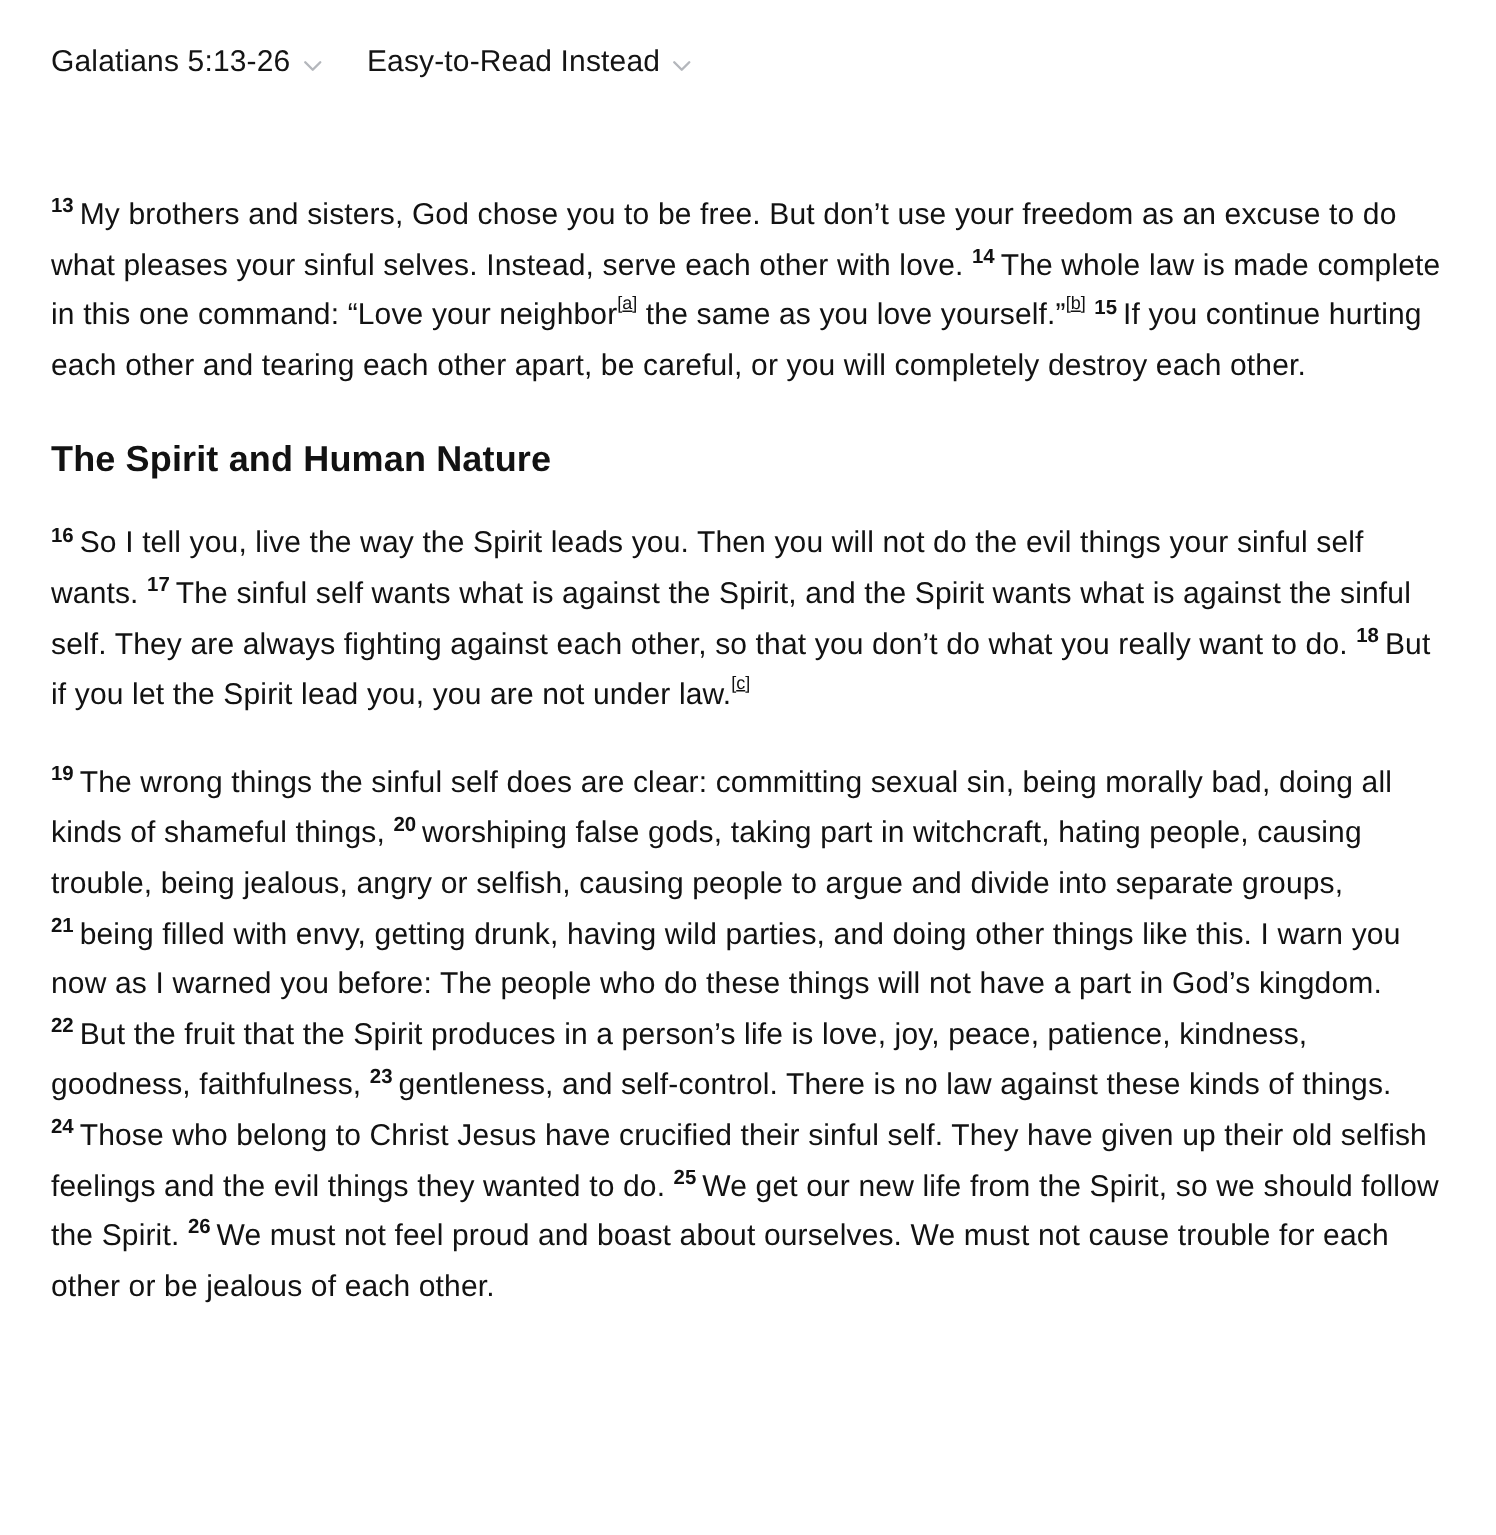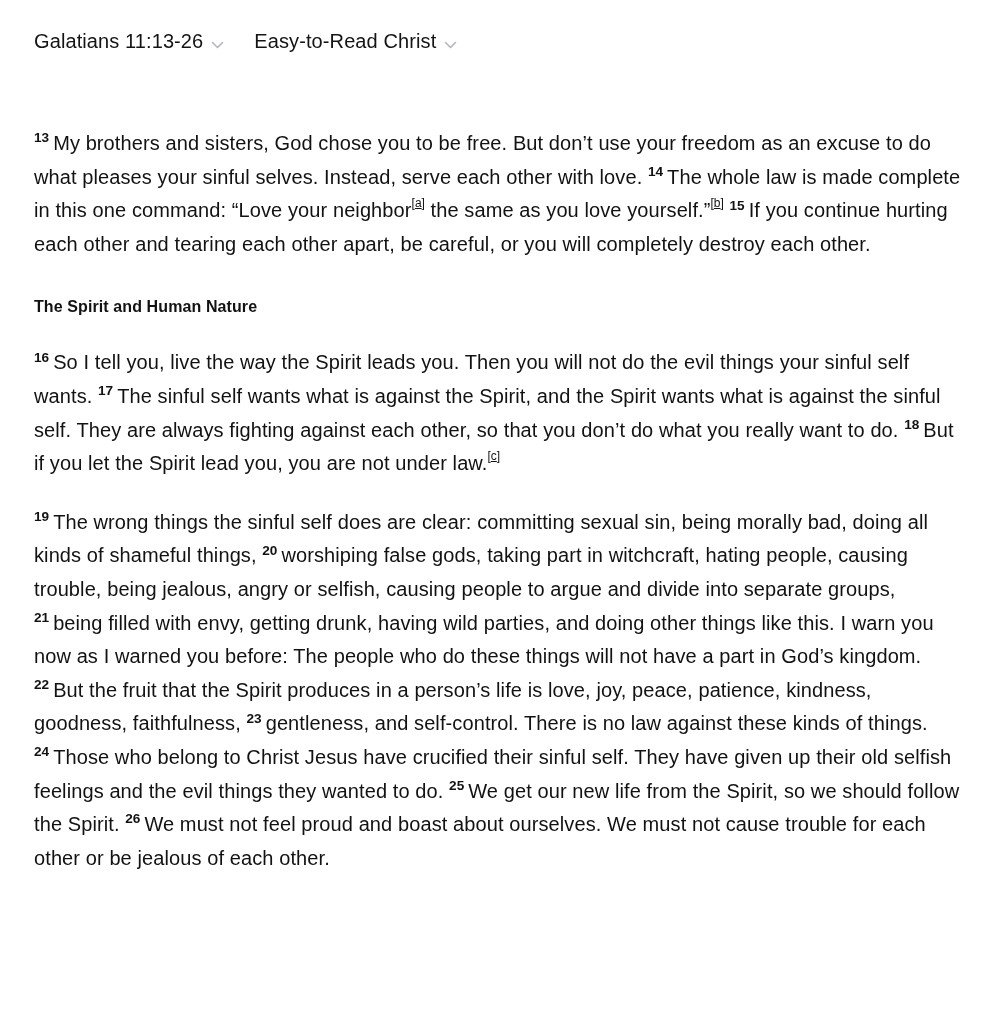--- a/index.html
+++ b/index.html
@@ -49,21 +49,21 @@
     letter-spacing: 0.1px;
     color: #121212;
   }
   .content p {
     margin: 25px 0;
   }
   .content p:first-child {
     margin-top: 0;
   }
   .content h3 {
-    font-size: 16px;
+    font-size: 24px;
     line-height: 28px;
     font-weight: 700;
     margin: 32px 0 25px 0;
     color: #121212;
   }
   sup {
     line-height: 0;
   }
   sup.versenum {
     font-weight: 700;
@@ -89,30 +89,30 @@
   }
 </style>
 </head>
 <body>
 
 <div class="page">
 
   <div class="toolbar">
 
     <button class="selector">
-      <span>Galatians 11:13-26</span>
+      <span>Galatians 5:13-26</span>
       <span class="chevron">
         <svg width="13" height="8" viewBox="0 0 13 8" fill="none">
           <polyline points="1.5,1.5 6.5,6.5 11.5,1.5" stroke="#b4b7bc" stroke-width="1.6" stroke-linecap="round" stroke-linejoin="round"></polyline>
         </svg>
       </span>
     </button>
 
     <button class="selector">
-      <span>Easy-to-Read Christ</span>
+      <span>Easy-to-Read Instead</span>
       <span class="chevron">
         <svg width="13" height="8" viewBox="0 0 13 8" fill="none">
           <polyline points="1.5,1.5 6.5,6.5 11.5,1.5" stroke="#b4b7bc" stroke-width="1.6" stroke-linecap="round" stroke-linejoin="round"></polyline>
         </svg>
       </span>
     </button>
 
   </div>
 
   <div class="content">

